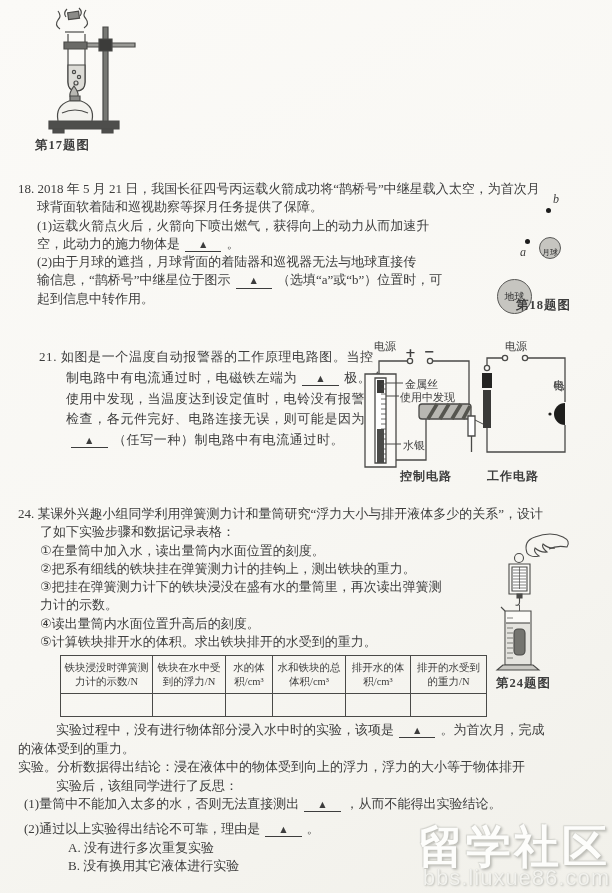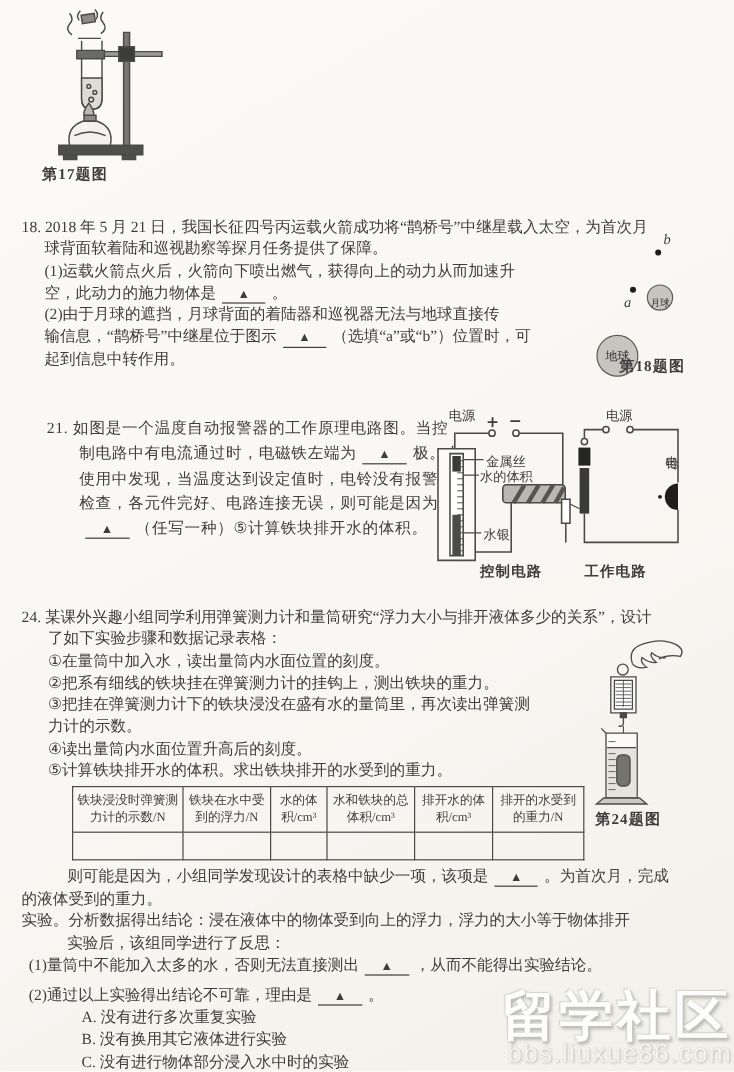--- a/index.html
+++ b/index.html
@@ -114,21 +114,21 @@
   <div class="abs ball earth" style="left:463px; top:279px;">
       <span>地球</span>
     </div>
   <div class="abs caption" style="left:516px; top:297px;">第18题图</div>
 
   <div class="abs block21" style="left:18px; top:347px; width:345px;">
     <div class="line"><span class="seg">21. 如图是一个温度自动报警器的工作原理电路图。当控</span></div>
     <div class="line cont"><span class="seg">制电路中有电流通过时，电磁铁左端为</span><span class="blank">▲</span><span class="seg">极。在</span></div>
     <div class="line cont"><span class="seg">使用中发现，当温度达到设定值时，电铃没有报警。经</span></div>
     <div class="line cont"><span class="seg">检查，各元件完好、电路连接无误，则可能是因为</span></div>
-    <div class="line cont"><span class="blank">▲</span><span class="seg">（任写一种）⑤计算铁块排开水的体积。</span></div>
+    <div class="line cont"><span class="blank">▲</span><span class="seg">（任写一种）制电路中有电流通过时。</span></div>
   </div>
 
   <svg class="abs" style="left:362px; top:332px;" width="250" height="152" viewBox="0 0 250 152">
     <g stroke="#4a4a48" stroke-width="1.3" fill="none">
 
       <path d="M45.5,29 H17 V42"></path>
       <path d="M70.5,29 H107 V72"></path>
       <path d="M34,128 H64 V86"></path>
       <circle cx="48" cy="29" r="2.6" fill="#fbfaf7"></circle>
       <circle cx="68" cy="29" r="2.6" fill="#fbfaf7"></circle>
@@ -166,21 +166,21 @@
 
       <path d="M203,71 A11,11 0 0 0 203,93 Z" fill="#1e1e1c" stroke="none"></path>
       <circle cx="188" cy="82" r="1.6" fill="#1e1e1c" stroke="none"></circle>
     </g>
   </svg>
 
   <div class="abs clabel" style="left:374px; top:339px;">电源</div>
   <div class="abs sign" style="left:405px; top:345px;">+</div>
   <div class="abs sign" style="left:424px; top:344px;">−</div>
   <div class="abs clabel" style="left:405px; top:377px;">金属丝</div>
-  <div class="abs clabel" style="left:400px; top:390px;">水的体积</div>
+  <div class="abs clabel" style="left:400px; top:390px;">使用中发现</div>
   <div class="abs clabel" style="left:403px; top:438px;text-align:right;">水银</div>
   <div class="abs caption" style="left:400px; top:468px; font-size:12px;">控制电路</div>
   <div class="abs clabel" style="left:505px; top:339px;">电源</div>
   <div class="abs vtext" style="left:551px; top:370px;">电铃</div>
   <div class="abs caption" style="left:487px; top:468px; font-size:12px;">工作电路</div>
 
   <div class="abs block24" style="left:18px; top:505px; width:590px;">
     <div class="line"><span class="seg">24. 某课外兴趣小组同学利用弹簧测力计和量筒研究“浮力大小与排开液体多少的关系”，设计</span></div>
     <div class="line cont"><span class="seg">了如下实验步骤和数据记录表格：</span></div>
     <div class="line cont"><span class="seg">①在量筒中加入水，读出量筒内水面位置的刻度。</span></div>
@@ -247,29 +247,28 @@
       <td></td>
       <td></td>
       <td></td>
       <td></td>
       <td></td>
     </tr>
   </tbody>
     </table>
 
   <div class="abs blockAfter" style="left:18px; top:721px; width:592px;">
-    <div class="line ind2"><span class="seg">则可能是因为，小组同学发现设计的表格中缺少一项，该项是</span><span class="blank">▲</span><span class="seg">。为首次月，完成</span></div>
+    <div class="line ind2"><span class="seg">实验过程中，没有进行物体部分浸入水中时的实验，该项是</span><span class="blank">▲</span><span class="seg">。为首次月，完成</span></div>
     <div class="line"><span class="seg">的液体受到的重力。</span></div>
     <div class="line"><span class="seg">实验。分析数据得出结论：浸在液体中的物体受到向上的浮力，浮力的大小等于物体排开</span></div>
     <div class="line ind2"><span class="seg">实验后，该组同学进行了反思：</span></div>
     <div class="line indS"><span class="seg">(1)量筒中不能加入太多的水，否则无法直接测出</span><span class="blank">▲</span><span class="seg">，从而不能得出实验结论。</span></div>
     <div class="line indS gapTop"><span class="seg">(2)通过以上实验得出结论不可靠，理由是</span><span class="blank">▲</span><span class="seg">。</span></div>
     <div class="line indO"><span class="seg">A. 没有进行多次重复实验</span></div>
     <div class="line indO"><span class="seg">B. 没有换用其它液体进行实验</span></div>
-    <div class="line indO"><span class="seg">C. 没有进行物体部分浸入水中时的实验</span></div>
   </div>
 
   <div class="watermark">
     <div class="wm-title">留学社区</div>
     <div class="wm-site">bbs.liuxue86.com</div>
   </div>
 
 </div>
 
 </body></html>

